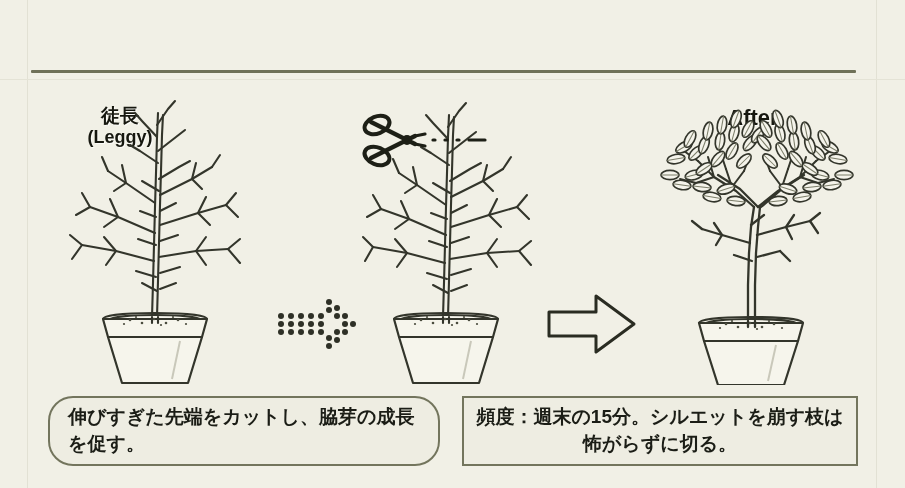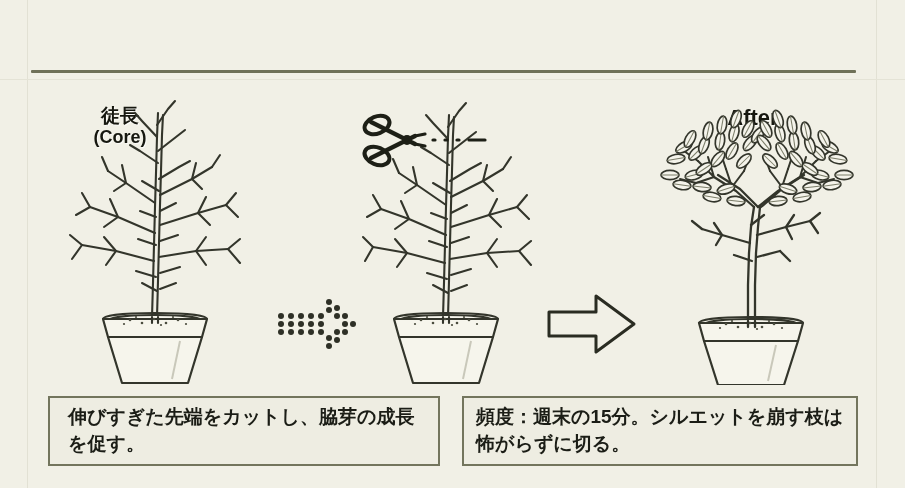--- a/index.html
+++ b/index.html
@@ -155,31 +155,31 @@
     position: absolute;
     top: 396px;
     height: 70px;
     border: 2px solid #73755d;
     background: #eeede2;
     box-sizing: border-box;
     display: flex;
     align-items: center;
     padding: 4px 12px;
   }
-  #caption-left  { left: 48px;  width: 392px; }
+  #caption-left  { left: 48px;  width: 392px; border-radius: 25px; }
   #caption-right { left: 462px; width: 396px; }
   .caption-text {
     font-size: 19px;
     font-weight: bold;
     line-height: 1.42;
     color: #1b1d16;
     width: 100%;
   }
   #caption-left .caption-text  { text-align: left; padding-left: 6px; }
-  #caption-right .caption-text { }
+  #caption-right .caption-text { text-align: center; }
 
   #watermark {
     position: absolute;
     right: 10px;
     bottom: 2px;
     font-size: 8px;
     color: #e7e6da;
     letter-spacing: 0.4px;
     user-select: none;
   }
@@ -195,21 +195,21 @@
 
   <div id="header">
     <div id="title-rule"></div>
   </div>
 
   <div id="stage">
 
     <div class="panel" id="panel-before">
       <div class="panel-label" id="label-before">
         <span class="jp">徒長</span>
-        <span class="en">(Core)</span>
+        <span class="en">(Leggy)</span>
       </div>
       <div class="tree-holder">
         <svg viewBox="0 0 245 300" xmlns="http://www.w3.org/2000/svg">
           <g fill="none" stroke="#33352b" stroke-width="2.1" stroke-linecap="round" stroke-linejoin="round">
 
             <path d="M122 232 L123 198 L124 160 L125 122 L126 88 L127 52 L128 28"></path>
             <path d="M127 232 L128 196 L129 158 L130 120 L131 86 L132 50 L133 30"></path>
 
             <path d="M127 40 L138 24 M138 24 L145 16"></path>
             <path d="M127 52 L112 36 M112 36 L105 28"></path>

